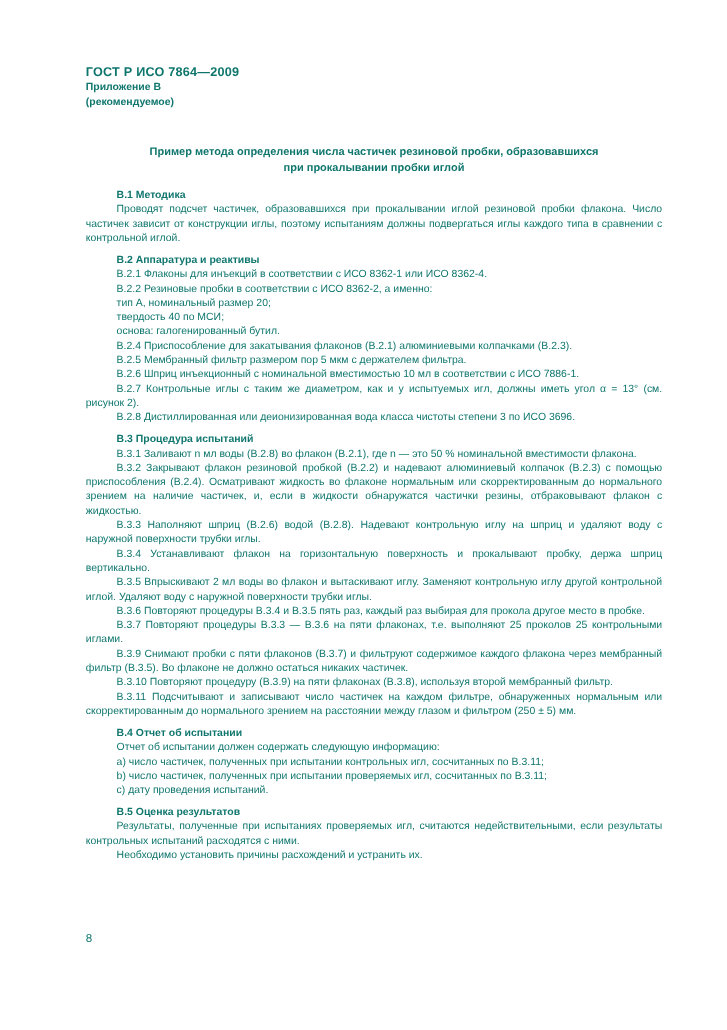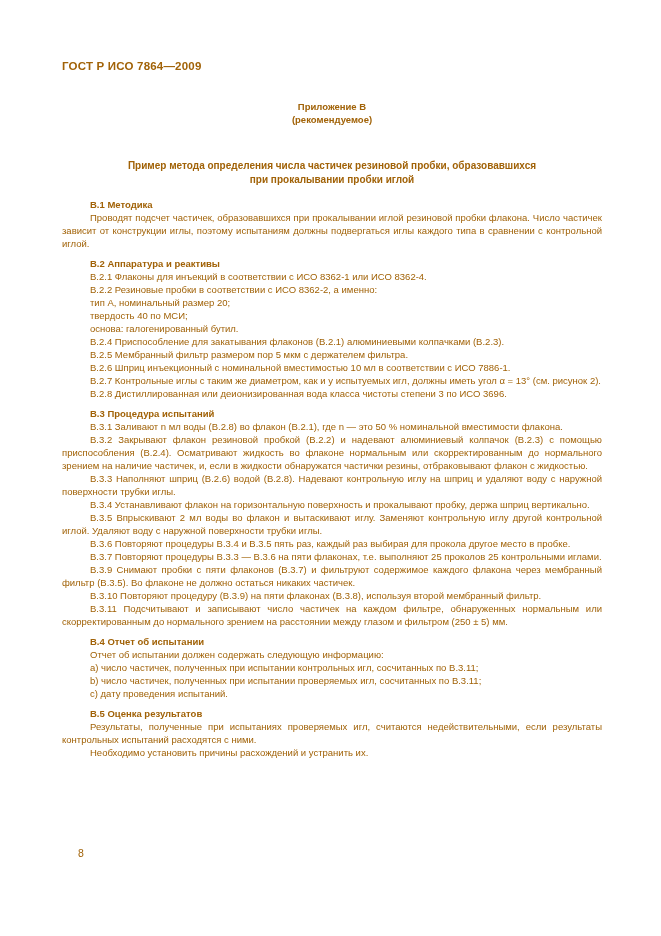--- a/index.html
+++ b/index.html
@@ -6,34 +6,33 @@
     margin: 0;
     padding: 0;
     background: #ffffff;
   }
   .page {
     position: relative;
     width: 661px;
     height: 920px;
     background: #ffffff;
     font-family: "Liberation Sans", sans-serif;
-    color: #a16207;
+    color: #0f766e;
     box-sizing: border-box;
-    padding: 60px 59px 0 62px;
+    padding: 60px 59px 0 78px;
     overflow: hidden;
   }
   .doc-code {
     font-weight: bold;
     font-size: 11.5px;
     line-height: 13px;
     letter-spacing: 0.2px;
   }
   .appendix {
-    margin-top: 27px;
-    text-align: center;
+    text-align: left;
     font-weight: bold;
     font-size: 9.5px;
     line-height: 13px;
   }
   .title {
     margin: 33px 0 0 0;
     text-align: center;
     font-weight: bold;
     font-size: 10px;
     line-height: 13.5px;

